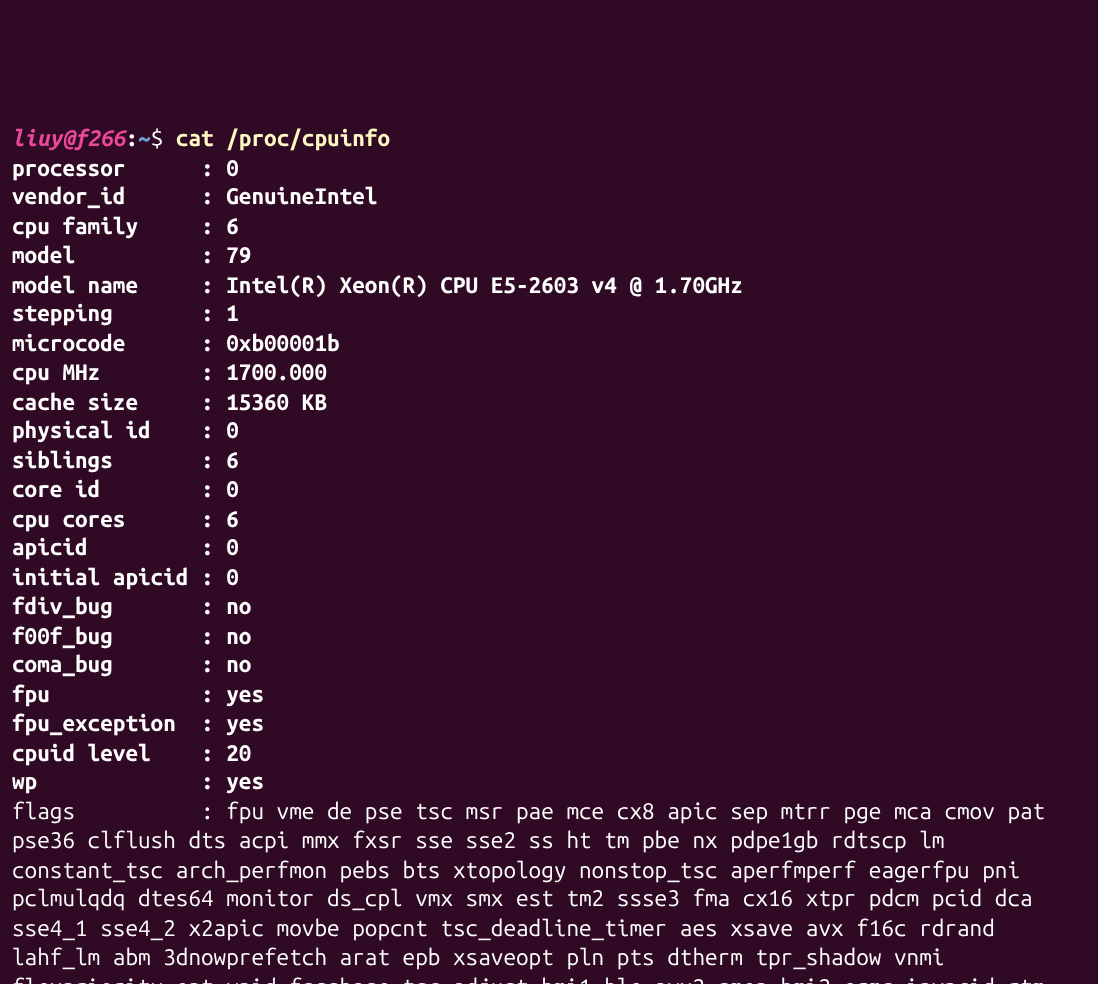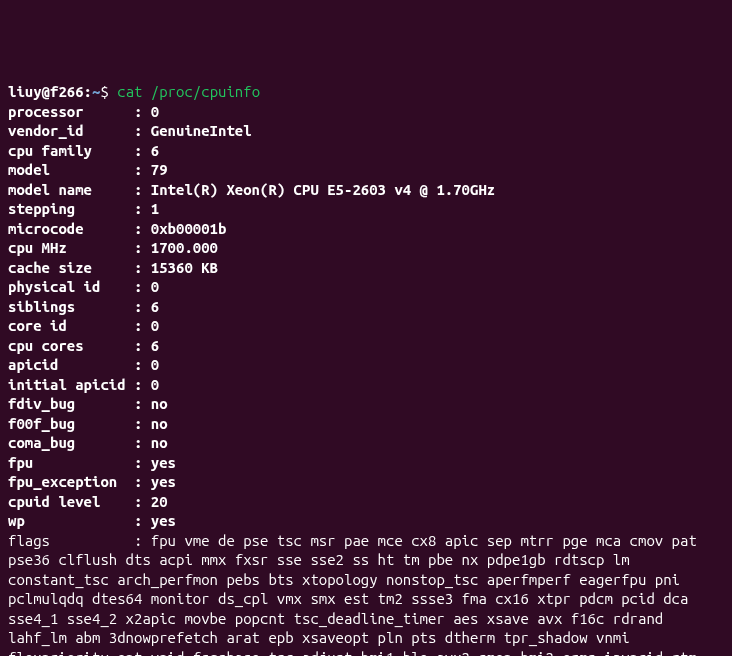--- a/index.html
+++ b/index.html
@@ -14,36 +14,38 @@
       font-size: 15px;
       line-height: 1.3;
       padding: 4px 8px;
       width: 732px;
       height: 656px;
       overflow: hidden;
       white-space: pre-wrap;
       word-break: break-all;
     }
     .prompt-user {
-      color: #ffffff;
+      color: #ec4899;
       font-weight: bold;
+      font-style: italic;
     }
     .prompt-colon {
       color: #ffffff;
       font-weight: bold;
     }
     .prompt-path {
       color: #729fcf;
       font-weight: bold;
     }
     .prompt-dollar {
       color: #ffffff;
     }
     .command {
-      color: #22c55e;
+      color: #fef9c3;
+      font-weight: bold;
     }
     .row {
       display: block;
       font-weight: bold;
     }
     .key {
       display: inline-block;
       min-width: 15ch;
     }
     .sep {

